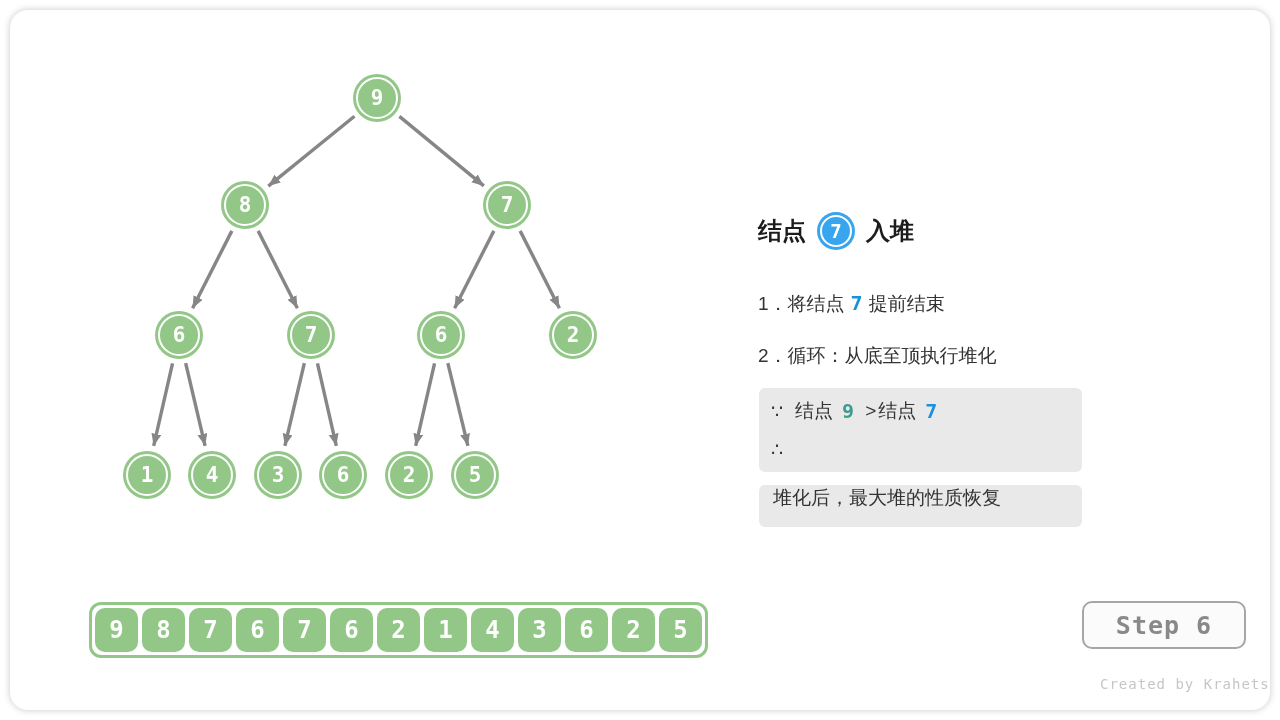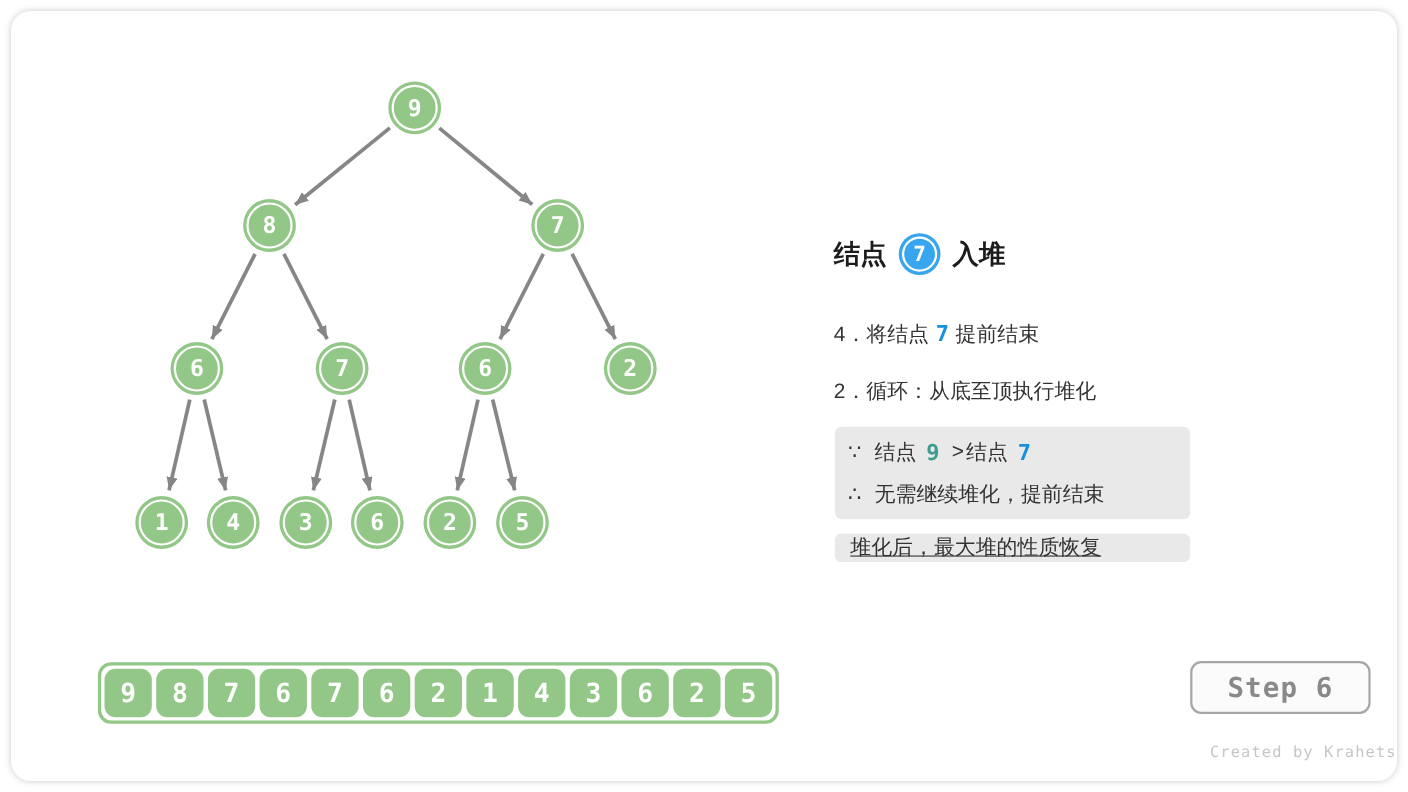--- a/index.html
+++ b/index.html
@@ -83,25 +83,24 @@
   .graybox {
     position: absolute;
     left: 759px; width: 323px;
     background: var(--box-bg, #E9E9E9);
     border-radius: 6px;
     color: var(--body-text, #333333);
     font-size: 19px;
   }
   .box1 { top: 388px; height: 84px; padding: 4px 12px; }
   .box2 {
-    top: 485px; height: 26px;
+    top: 485px; height: 42px;
     display: flex; align-items: flex-start;
     padding: 0 14px;
     white-space: nowrap;
-    text-decoration: underline;
   }
   .boxline {
     height: 38px;
     display: flex; align-items: center;
     white-space: nowrap;
   }
   .bsym { margin-right: 12px; }
   .bnum { margin: 0 9px; }
   .bgt  { margin: 0 2px; }
   .array {
@@ -186,39 +185,38 @@
         <div class="tnode" style="left: 475px; top: 475px;">5</div>
       </div>
 
     <div class="panel-title">
       <span>结点</span>
       <span class="title-node">7</span>
       <span>入堆</span>
     </div>
 
     <div class="instr instr-1">
-      <span>4．将结点</span><span class="hl-blue">7</span><span>提前结束</span>
+      <span>1．将结点</span><span class="hl-blue">7</span><span>提前结束</span>
     </div>
 
     <div class="instr instr-2">
       <span>2．循环：从底至顶执行堆化</span>
     </div>
 
     <div class="graybox box1">
       <div class="boxline">
         <span class="bsym">∵</span>
         <span>结点</span>
         <span class="bnum hl-teal">9</span>
         <span class="bgt">&gt;</span>
         <span>结点</span>
         <span class="bnum hl-blue">7</span>
       </div>
       <div class="boxline">
         <span class="bsym">∴</span>
-        <span>无需继续堆化，提前结束</span>
       </div>
     </div>
 
     <div class="graybox box2">
       <span>堆化后，最大堆的性质恢复</span>
     </div>
 
     <div class="array">
         <div class="cell">9</div>
         <div class="cell">8</div>

